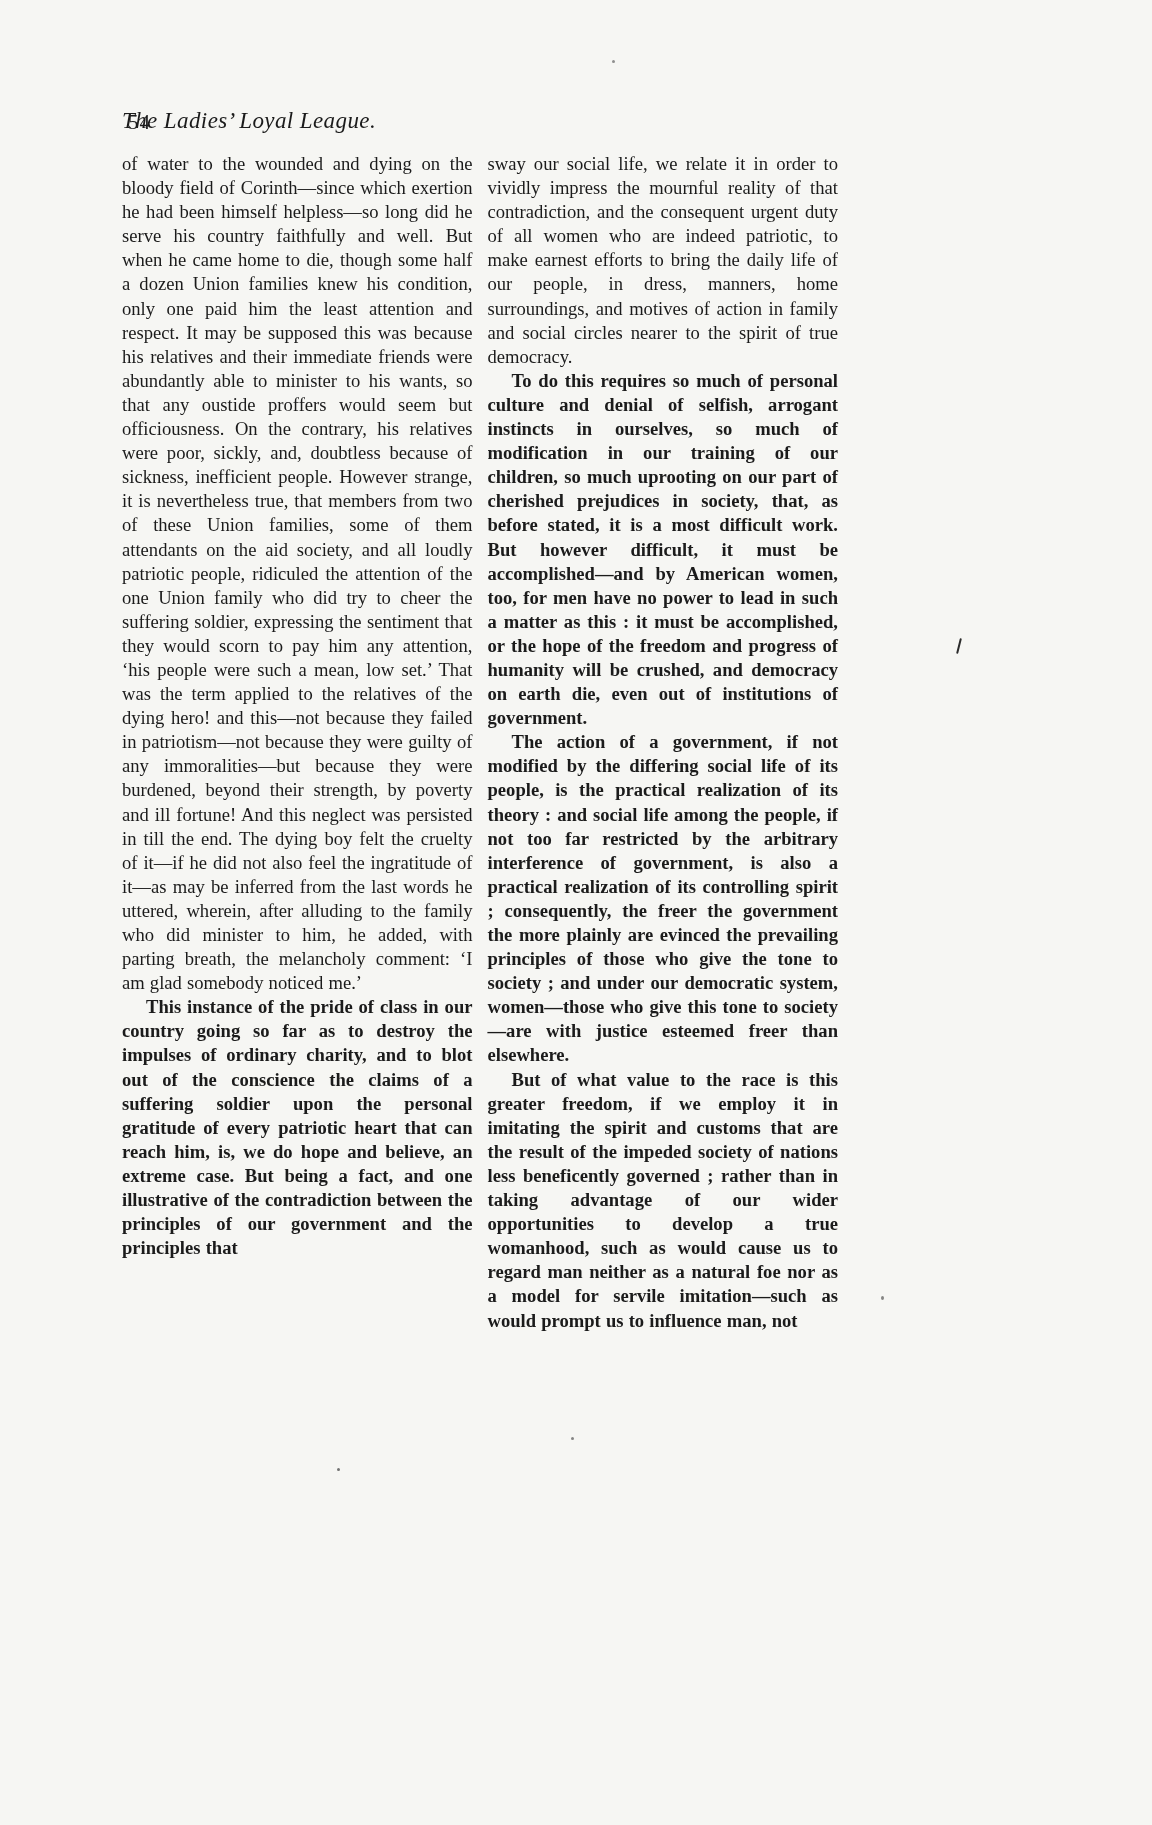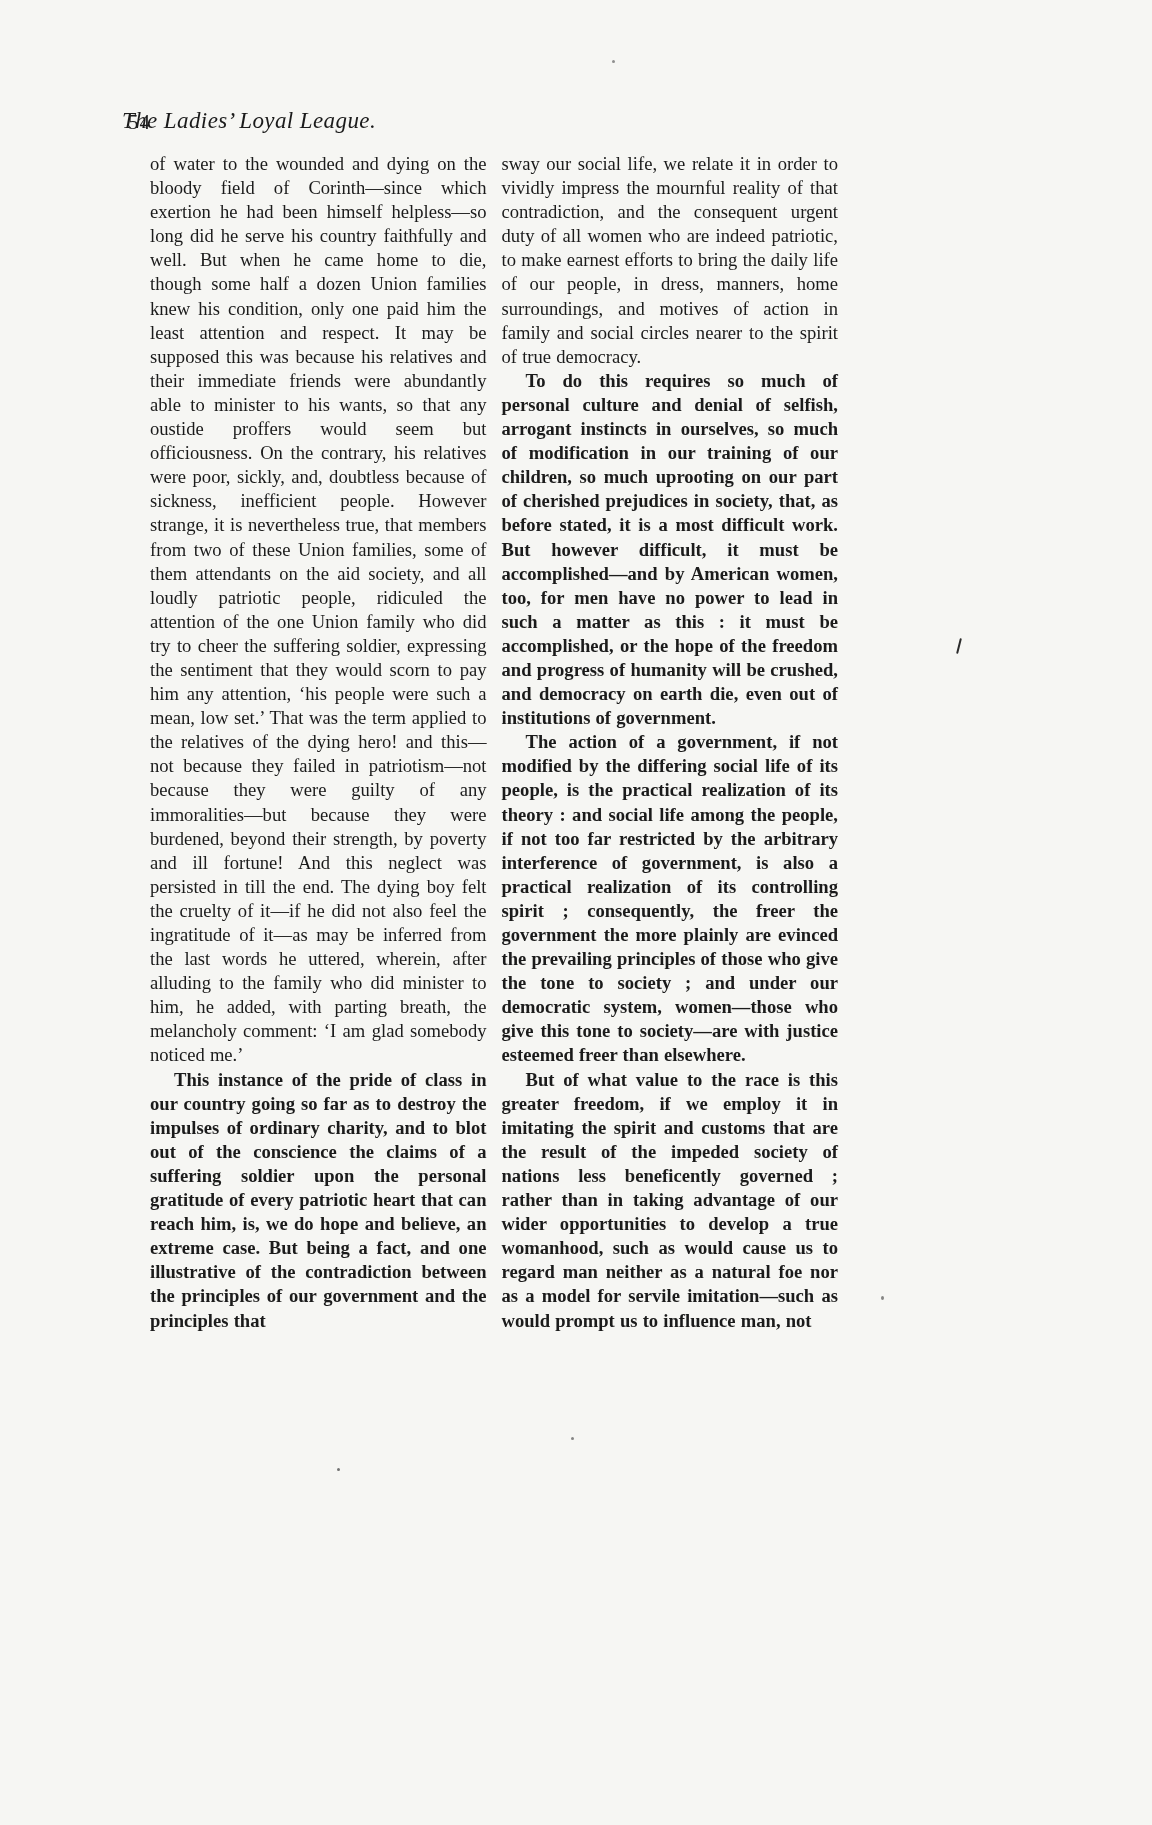--- a/index.html
+++ b/index.html
@@ -44,21 +44,20 @@
     right: 0;
     top: 2px;
     text-align: left;
     font-style: italic;
     font-size: 23px;
     letter-spacing: 0.4px;
   }
   .columns {
     display: flex;
     gap: 15px;
-    margin-left: 28px;
   }
   .column {
     flex: 1;
     width: 350px;
     text-align: justify;
     font-size: 18.6px;
     line-height: 24.1px;
     word-spacing: 0.5px;
   }
   .column p {

